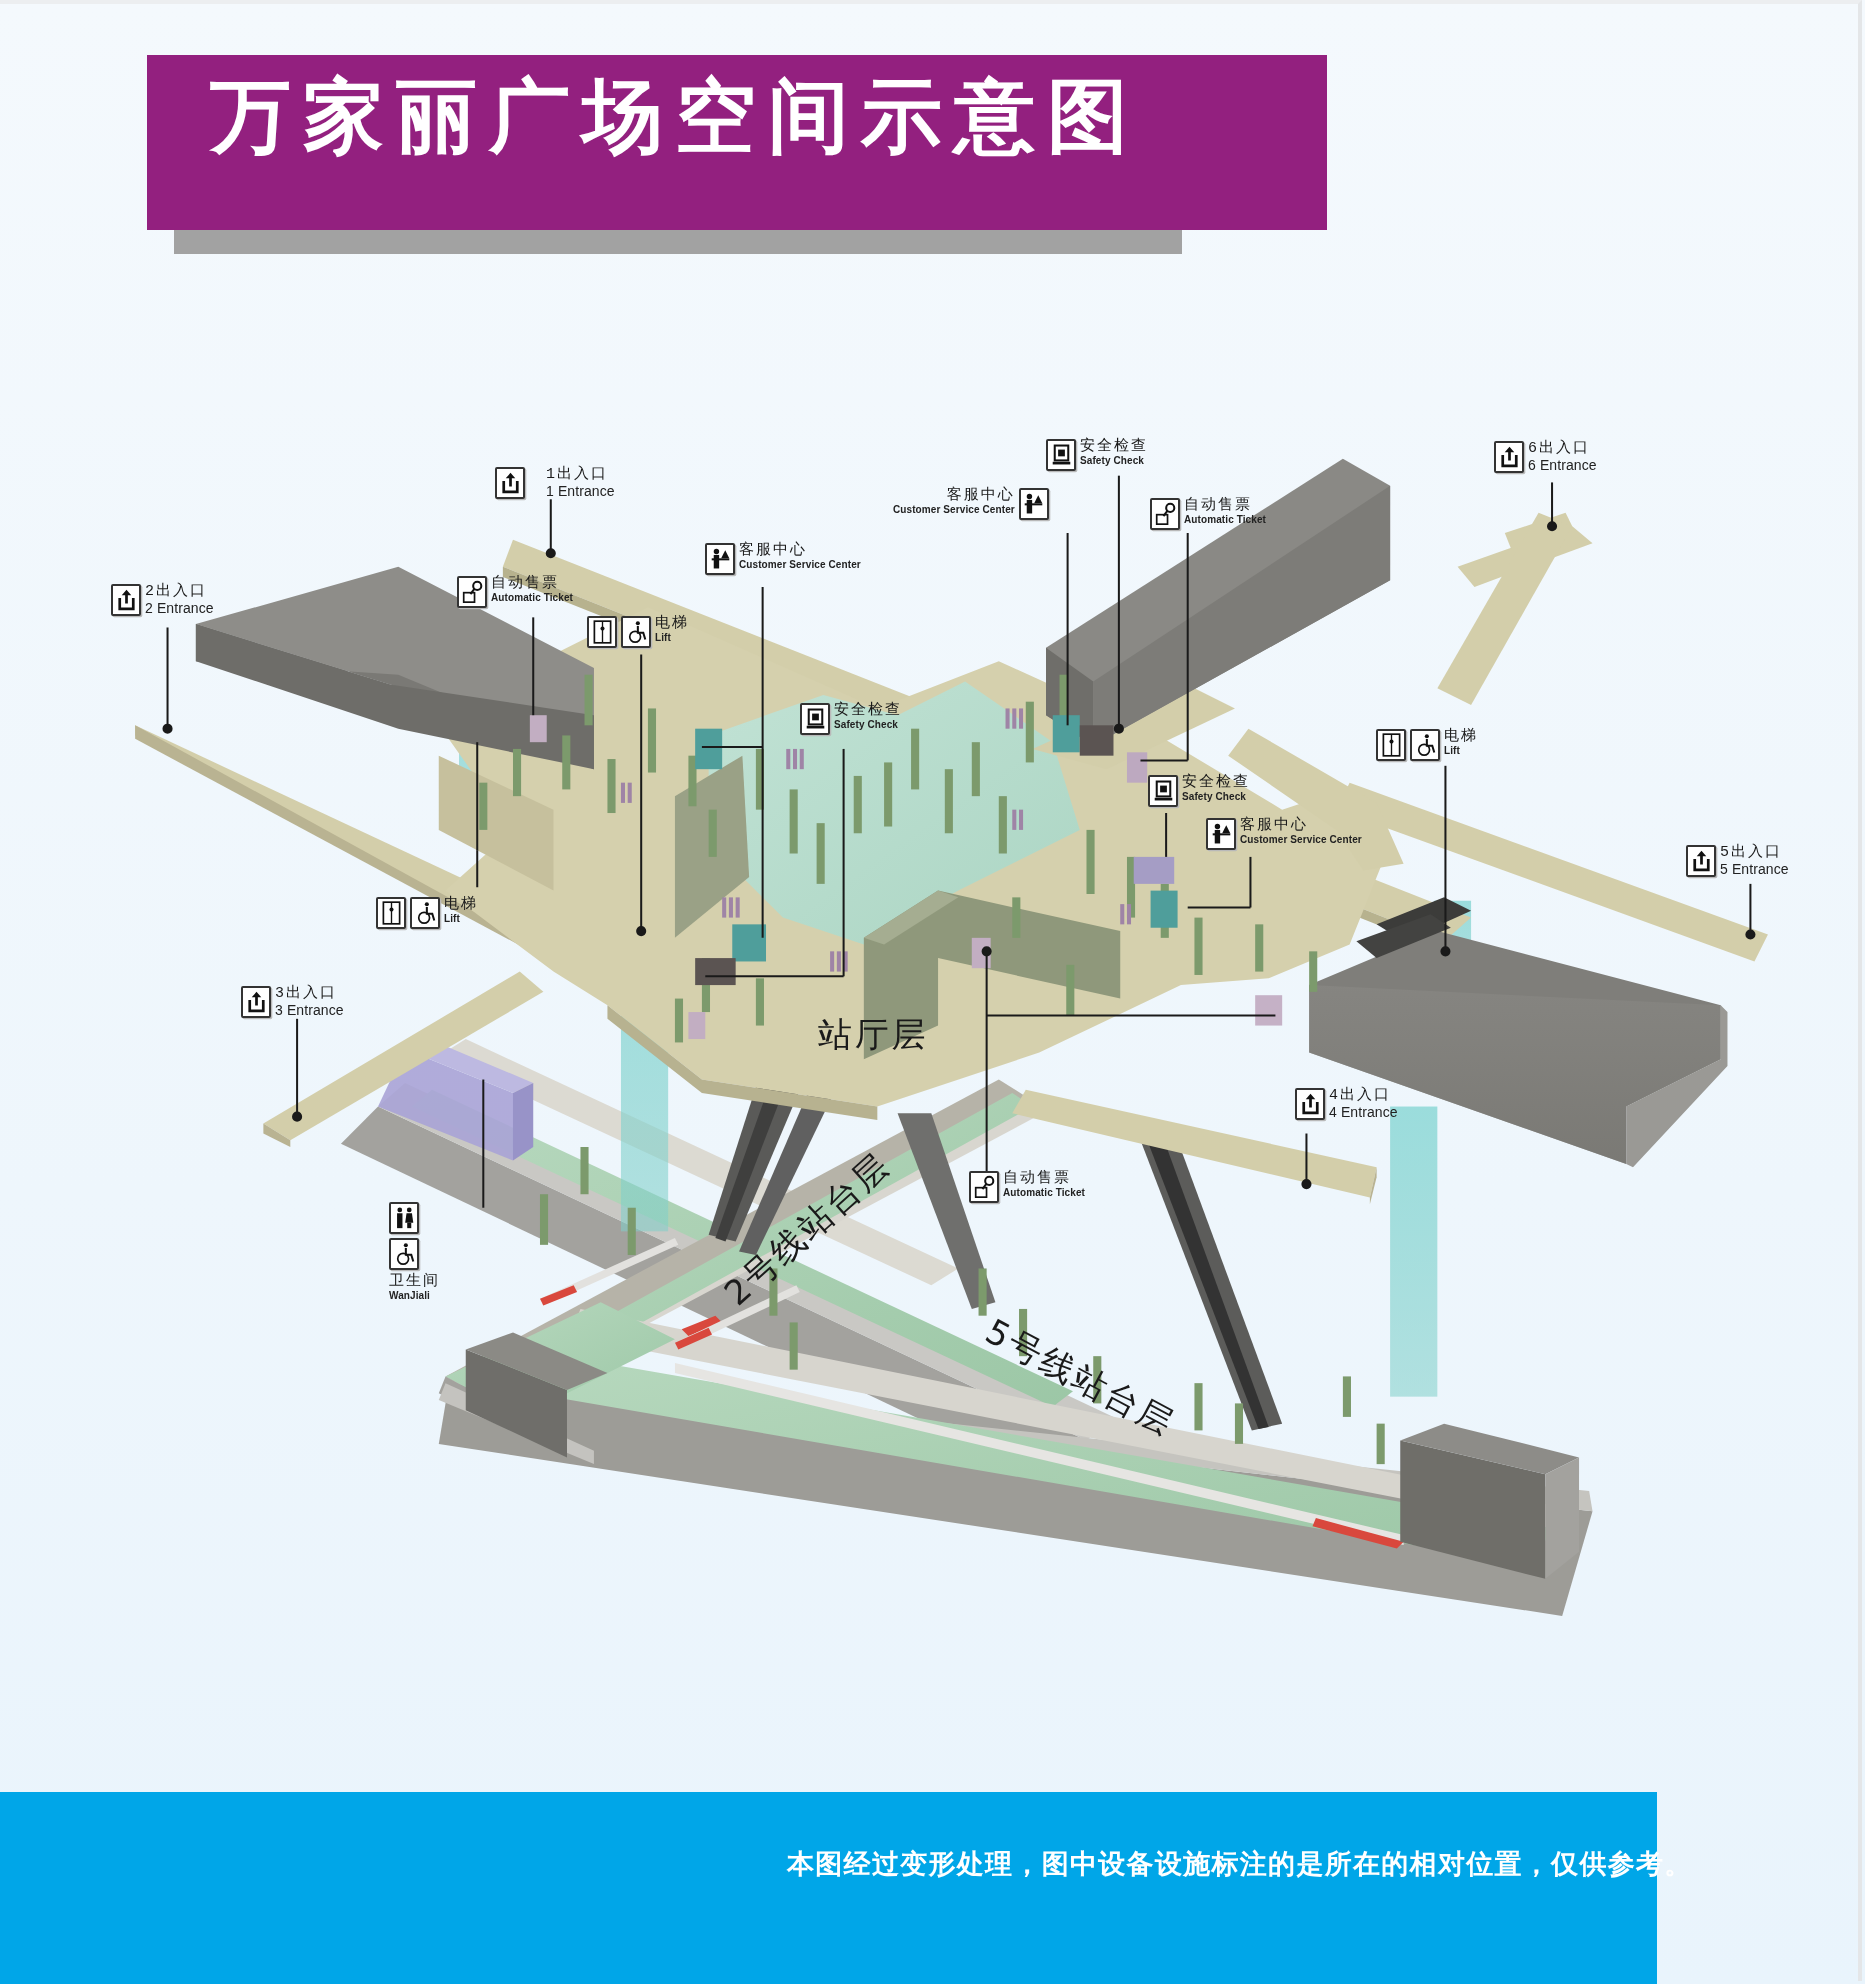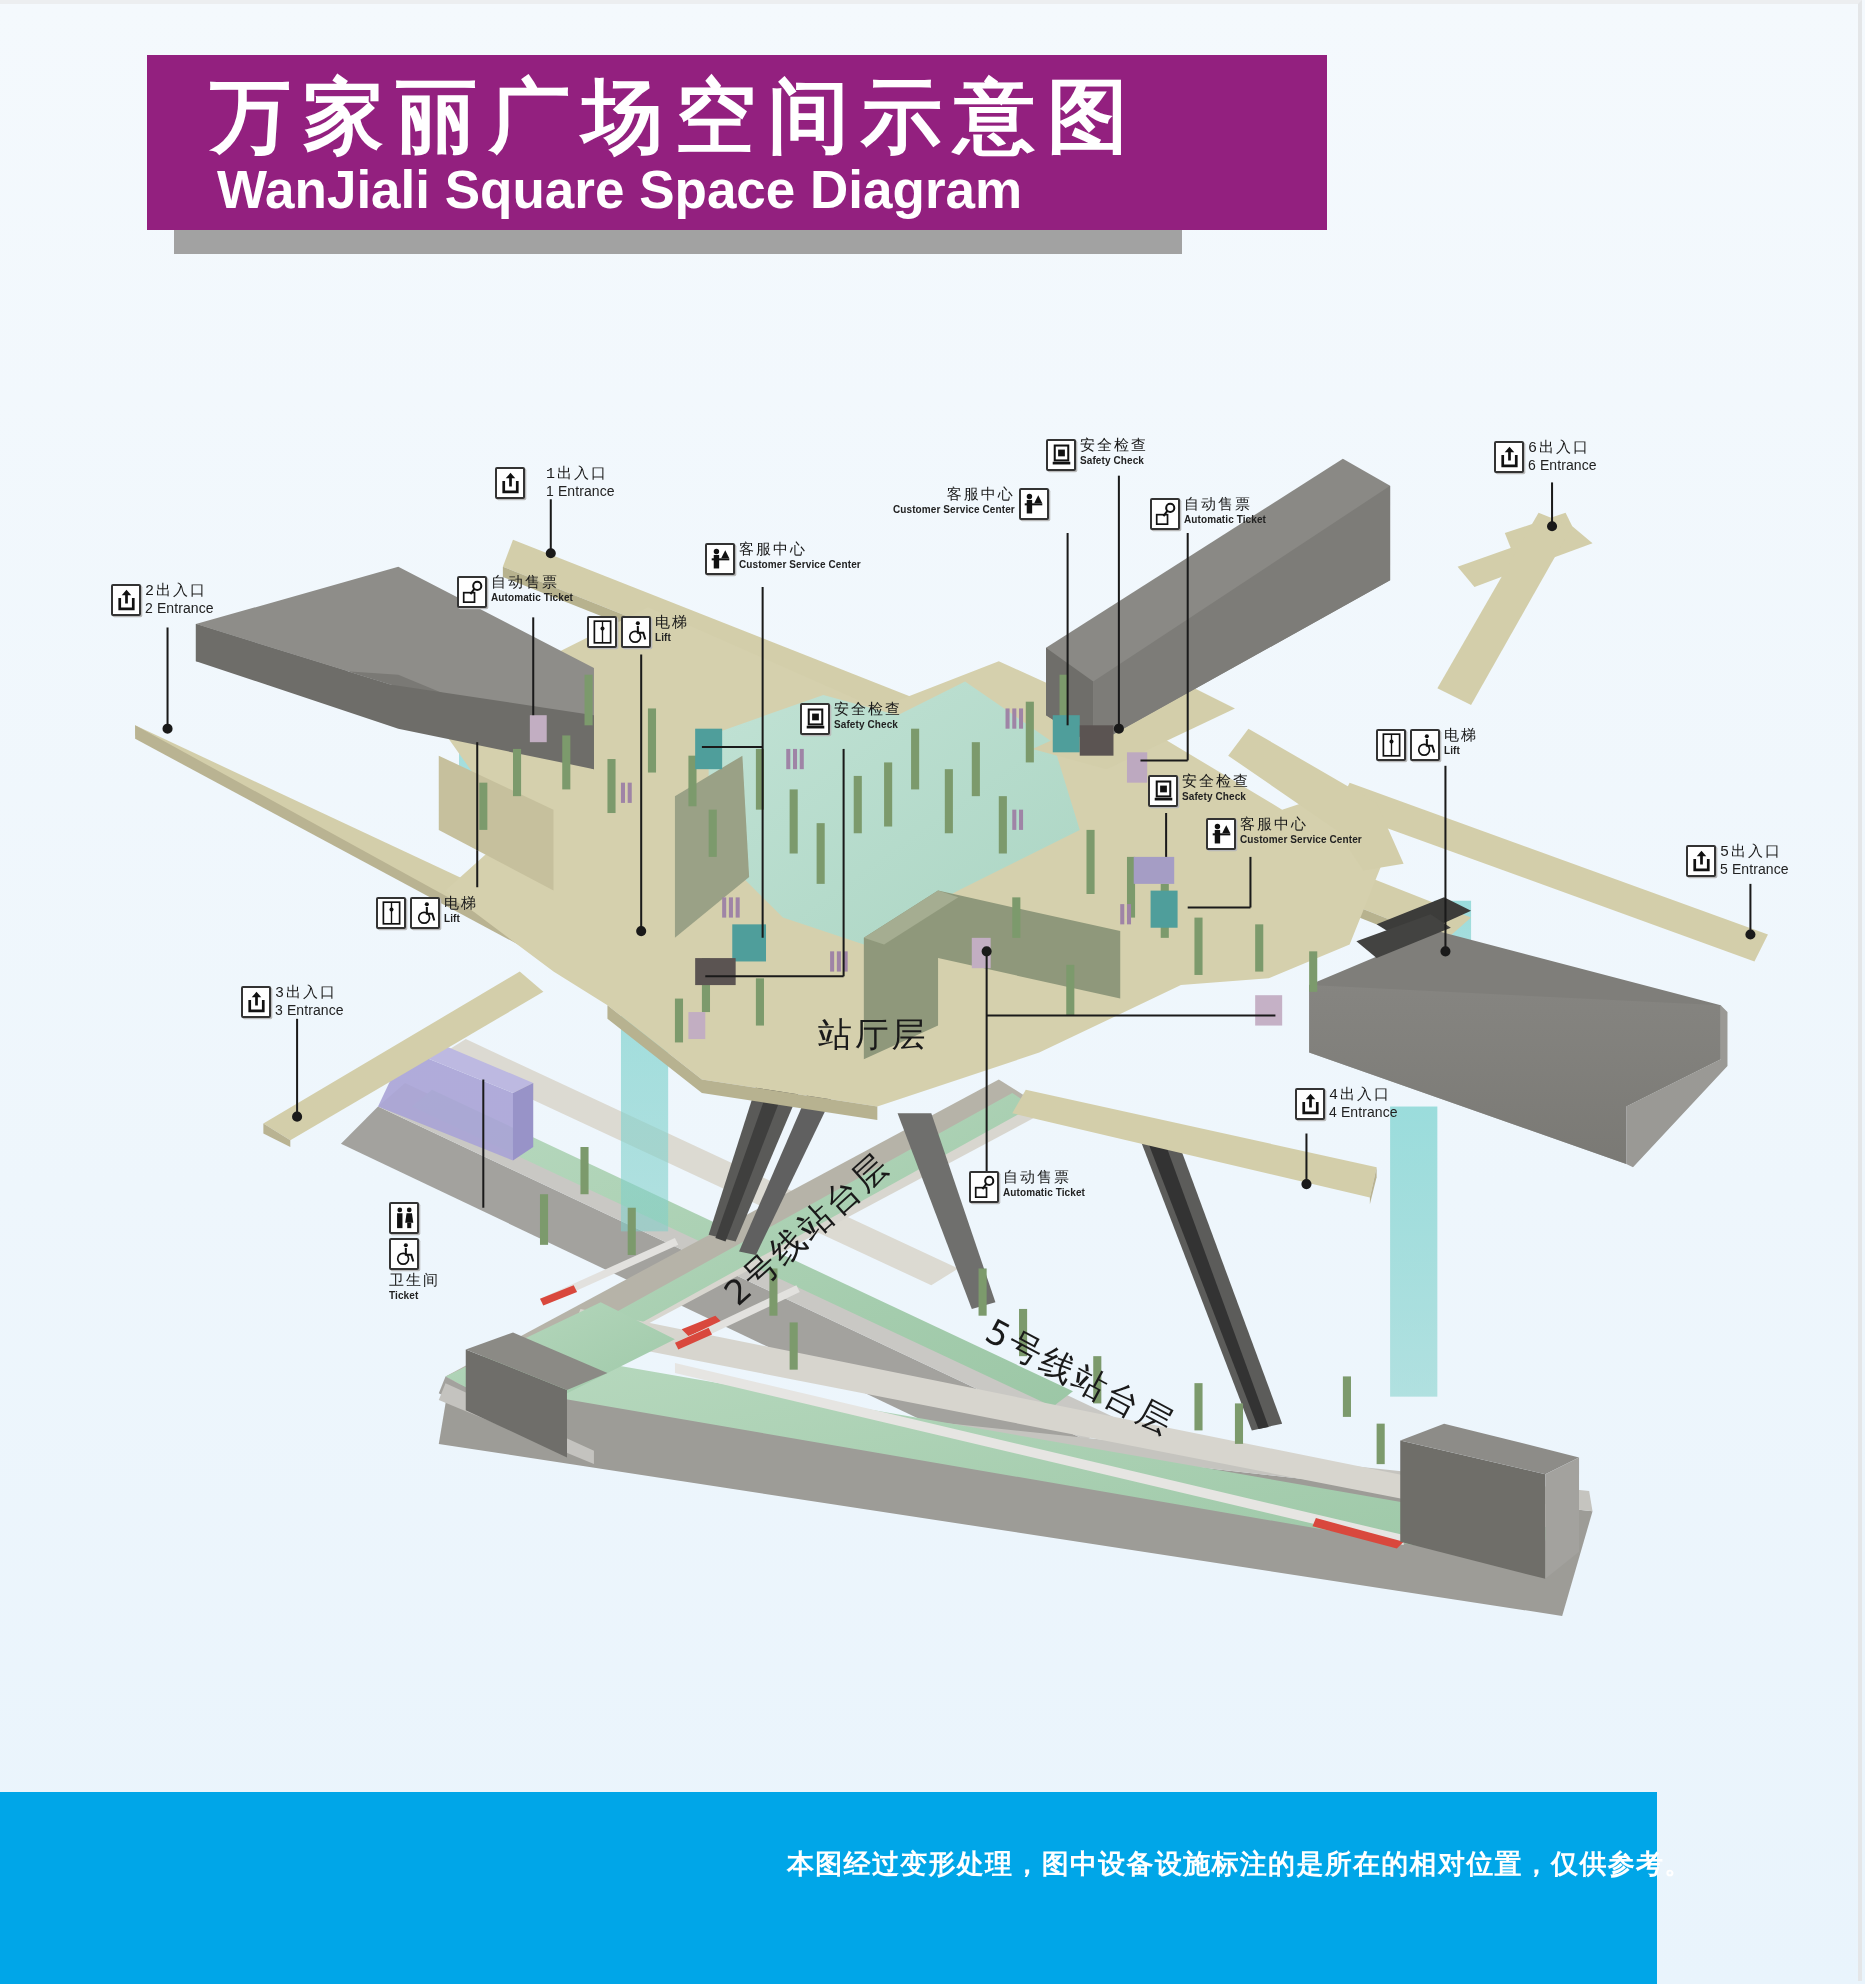--- a/index.html
+++ b/index.html
@@ -69,21 +69,20 @@
   }
 </style>
 </head>
 <body>
 
 <div id="canvas"></div>
 
 <div id="title-shadow"></div>
 <div id="title-panel">
   <div id="title-zh">万家丽广场空间示意图</div>
-  <div id="title-en">WanJiali Square Space Diagram</div>
 </div>
 
 <svg id="diagram" viewBox="0 0 2765 2942" xmlns="http://www.w3.org/2000/svg">
   <defs>
     <linearGradient id="gPlat" x1="0" y1="0" x2="1" y2="1">
       <stop offset="0" stop-color="#b8d9bf"></stop>
         <stop offset="1" stop-color="#9cc7a6"></stop>
     </linearGradient>
     <linearGradient id="gBox" x1="0" y1="0" x2="0" y2="1">
       <stop offset="0" stop-color="#8a8985"></stop>
@@ -597,21 +596,21 @@
     </span>
   <span class="ico">
       <svg viewBox="0 0 34 38">
         <circle cx="19" cy="6" r="3" fill="#111"></circle>
         <path d="M19 10 V20 H27 L30 30" fill="none" stroke="#111" stroke-width="3"></path>
         <circle cx="15" cy="26" r="8" fill="none" stroke="#111" stroke-width="2.5"></circle>
       </svg>
     </span>
   <span class="txt">
       <span class="zh">卫生间</span>
-      <span class="en">Ticket</span>
+      <span class="en">WanJiali</span>
     </span>
 </div>
 
 <div class="layer-label" style="left:818px;top:1012px;">站厅层</div>
 <div class="layer-label" style="left:715px;top:1187px;transform:rotate(-42deg);transform-origin:left top;top:1282px;">2号线站台层</div>
 <div class="layer-label" style="left:999px;top:1309px;transform:rotate(28deg);transform-origin:left top;">5号线站台层</div>
 
 <div id="footer">
   <div id="footer-note">本图经过变形处理，图中设备设施标注的是所在的相对位置，仅供参考。</div>
 </div>

